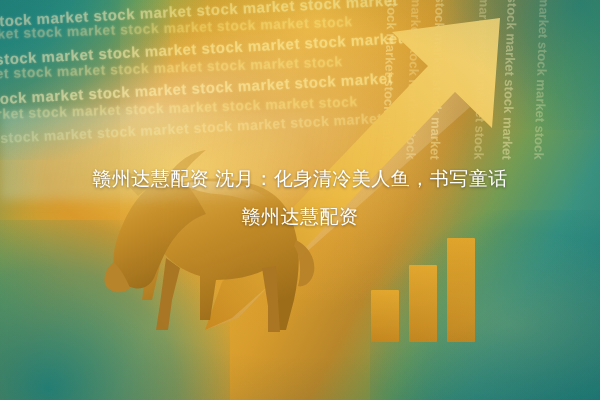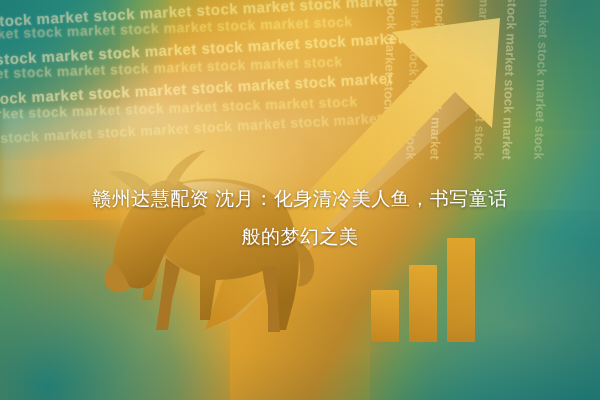--- a/index.html
+++ b/index.html
@@ -147,21 +147,20 @@
     width: 600px;
     text-align: center;
     color: #ffffff;
     font-family: "Liberation Sans", sans-serif;
     font-size: 19px;
     line-height: 38px;
     font-weight: 400;
     letter-spacing: 0.5px;
     text-shadow: 0 1px 3px rgba(0,0,0,0.45);
     z-index: 40;
-    margin-top: 20px;
   }
   .headline .line2 { display: block; }
 
   
   .vignette {
     position: absolute;
     inset: 0;
     background: radial-gradient(ellipse 80% 75% at 50% 48%, rgba(0,0,0,0) 55%, rgba(20,60,60,0.22) 100%);
     pointer-events: none;
   }
@@ -272,17 +271,17 @@
       <path d="M 182,184 C 208,178 238,182 258,192 C 272,200 282,212 288,226
                C 272,208 246,196 216,194 C 202,193 190,188 182,184 Z" fill="url(#bullHi)"></path>
     </g>
   </svg>
 
   <div class="sweep sweep-3"></div>
   <div class="sweep sweep-4"></div>
 
   <div class="headline">
     <span>赣州达慧配资 沈月：化身清冷美人鱼，书写童话</span>
-    <span class="line2">般的梦幻之美</span>
+    <span class="line2">赣州达慧配资</span>
   </div>
 
   <div class="vignette"></div>
 </div>
 
 </body></html>

